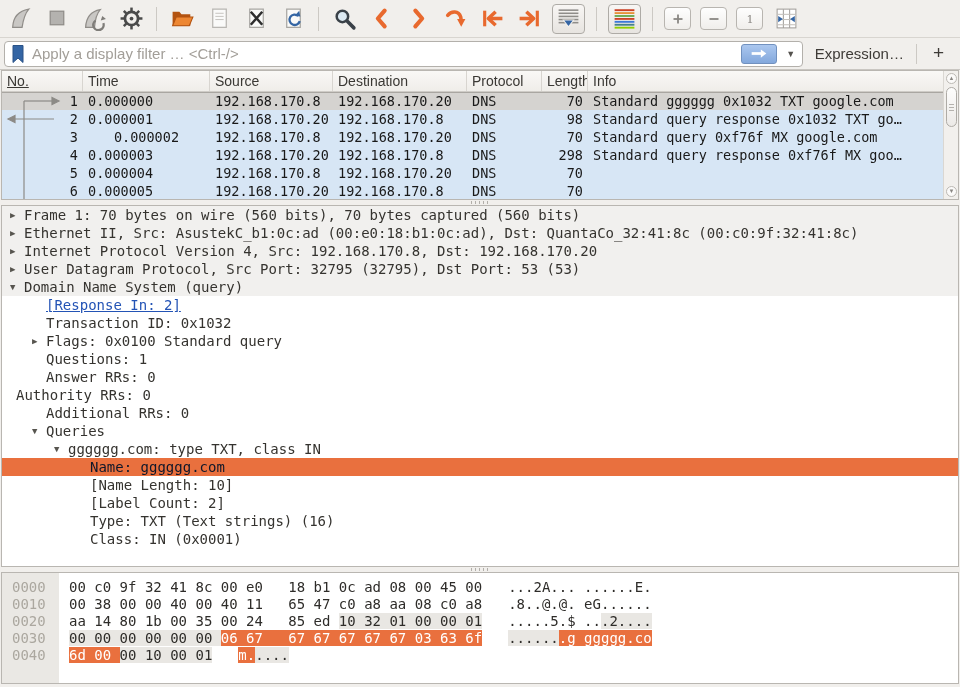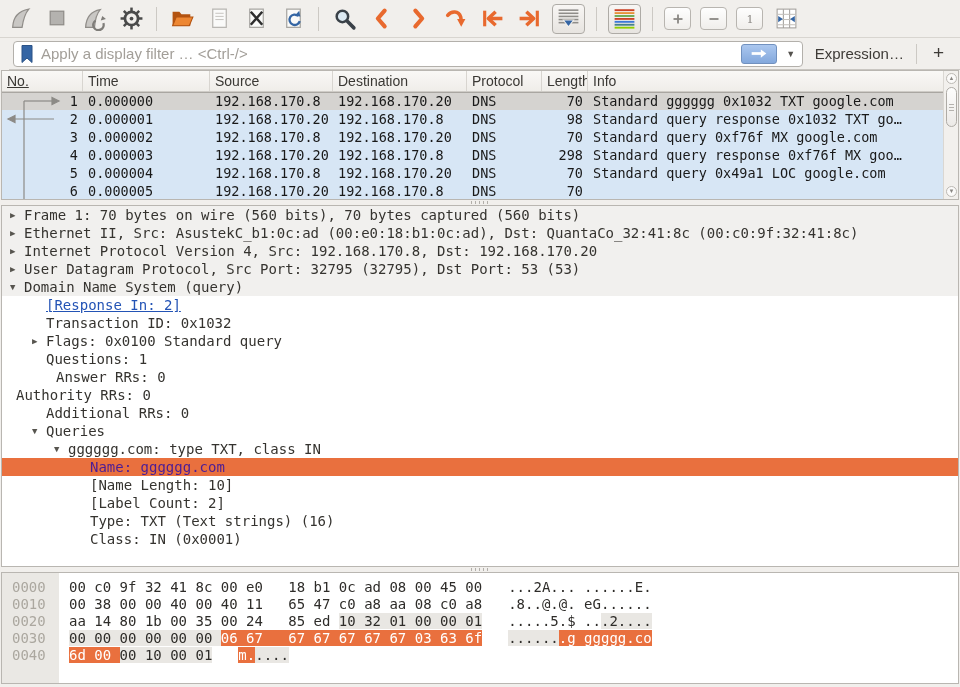--- a/index.html
+++ b/index.html
@@ -18,21 +18,21 @@
   .tbtn { width:28px; height:28px; display:flex; align-items:center; justify-content:center; flex:0 0 auto; }
   .tbtn svg { width:25px; height:25px; }
   .tbtn.framed { border:1px solid #aeaba6; border-radius:4px;
                  background:linear-gradient(#f8f6f4,#e7e4e0); width:33px; height:30px; }
   .tbtn.embossed { border:1px solid #b8b5b0; border-radius:4px;
                    background:linear-gradient(#fefefe,#f0eeeb); width:27px; height:23px; }
   .tbtn.embossed svg { width:18px; height:18px; }
   .tsep { width:1px; height:24px; background:#ccc9c4; margin:0 2px; flex:0 0 auto; }
   
   .filterbar { height:32px; display:flex; align-items:center; padding:0 8px 0 4px; gap:8px;
-               background:#f1efec; border-bottom:1px solid #c9c6c1;margin-left:9px; }
+               background:#f1efec; border-bottom:1px solid #c9c6c1; }
   .filter-input { flex:1; height:26px; background:#fff; border:1px solid #b3b0ab; border-radius:4px;
                   display:flex; align-items:center; padding:0 3px 0 5px; gap:6px; }
   .bookmark { width:16px; height:20px; flex:0 0 auto; display:flex; align-items:center; }
   .placeholder { flex:1; color:#a29e98; font-size:15px; white-space:nowrap; overflow:hidden; }
   .apply-btn { width:36px; height:20px; border:1px solid #7191bf; border-radius:3px; flex:0 0 auto;
                background:linear-gradient(#abc7ef,#83a8dc); display:flex; align-items:center; justify-content:center; }
   .caret-btn { width:16px; height:20px; display:flex; align-items:center; justify-content:center;
                color:#55524e; font-size:9px; flex:0 0 auto; }
   .expr { font-size:15px; color:#3e3b37; padding:0 4px; white-space:nowrap; }
   .vsep { width:1px; height:20px; background:#ccc9c4; }
@@ -63,21 +63,21 @@
   
   .splitter { height:5px; position:relative; }
   .grip { position:absolute; left:50%; top:1px; width:18px; height:3px; transform:translateX(-50%);
           background:repeating-linear-gradient(90deg,#b1aea9 0 1px, transparent 1px 4px); }
   
   #pdetail { height:362px; overflow:hidden; }
   .drow { height:18px; display:flex; align-items:center; white-space:pre;
           font-family:var(--mono); font-size:14px; color:#35332f; }
   .drow.band { background:#f1f0ee; }
   .drow.selected { background:var(--sel); }
-  .drow.selected .dtext { color:#4c1d95; }
+  .drow.selected .dtext { color:#0f172a; }
   .drow.linkrow .dtext { color:var(--link); text-decoration:underline; }
   .darrow { width:14px; flex:0 0 auto; font-size:9px; color:#57554f; text-align:left; }
   
   #phex { height:112px; overflow:hidden; padding-top:5px; }
   .gutter { position:absolute; left:0; top:0; bottom:0; width:57px; background:#eae8e4; }
   .hexrow { position:relative; height:17px; display:flex; align-items:center;
             font-family:var(--mono); font-size:14px; color:#2e2c29; white-space:pre; }
   .hoff { width:57px; padding-left:10px; flex:0 0 auto; color:#aba79f; }
   .hbytes { margin-left:10px; } .hascii { margin-left:26px; }
   .hshade { background:var(--shade); }
@@ -298,21 +298,21 @@
         <span class="pcell r" style="width: 81px;">2</span>
         <span class="pcell " style="width: 127px;">0.000001</span>
         <span class="pcell " style="width: 123px;">192.168.170.20</span>
         <span class="pcell " style="width: 134px;">192.168.170.8</span>
         <span class="pcell " style="width: 75px;">DNS</span>
         <span class="pcell r" style="width: 46px;">98</span>
         <span class="pcell info">Standard query response 0x1032 TXT go…</span>
       </div>
       <div class="prow">
         <span class="pcell r" style="width: 81px;">3</span>
-        <span class="pcell " style="width: 127px;">0.000002</span>
+        <span class="pcell " style="width: 127px; text-align: center;">0.000002</span>
         <span class="pcell " style="width: 123px;">192.168.170.8</span>
         <span class="pcell " style="width: 134px;">192.168.170.20</span>
         <span class="pcell " style="width: 75px;">DNS</span>
         <span class="pcell r" style="width: 46px;">70</span>
         <span class="pcell info">Standard query 0xf76f MX google.com</span>
       </div>
       <div class="prow">
         <span class="pcell r" style="width: 81px;">4</span>
         <span class="pcell " style="width: 127px;">0.000003</span>
         <span class="pcell " style="width: 123px;">192.168.170.20</span>
@@ -321,21 +321,20 @@
         <span class="pcell r" style="width: 46px;">298</span>
         <span class="pcell info">Standard query response 0xf76f MX goo…</span>
       </div>
       <div class="prow">
         <span class="pcell r" style="width: 81px;">5</span>
         <span class="pcell " style="width: 127px;">0.000004</span>
         <span class="pcell " style="width: 123px;">192.168.170.8</span>
         <span class="pcell " style="width: 134px;">192.168.170.20</span>
         <span class="pcell " style="width: 75px;">DNS</span>
         <span class="pcell r" style="width: 46px;">70</span>
-        <span class="pcell info">Standard query 0x49a1 LOC google.com</span>
       </div>
       <div class="prow">
         <span class="pcell r" style="width: 81px;">6</span>
         <span class="pcell " style="width: 127px;">0.000005</span>
         <span class="pcell " style="width: 123px;">192.168.170.20</span>
         <span class="pcell " style="width: 134px;">192.168.170.8</span>
         <span class="pcell " style="width: 75px;">DNS</span>
         <span class="pcell r" style="width: 46px;">70</span>
       </div>
       <svg class="trace" width="62" height="108">
@@ -362,21 +361,21 @@
 <div class="pane" id="pdetail">
     <div class="drow band" style="padding-left: 8px;"><span class="darrow">▶</span><span class="dtext">Frame 1: 70 bytes on wire (560 bits), 70 bytes captured (560 bits)</span></div>
     <div class="drow band" style="padding-left: 8px;"><span class="darrow">▶</span><span class="dtext">Ethernet II, Src: AsustekC_b1:0c:ad (00:e0:18:b1:0c:ad), Dst: QuantaCo_32:41:8c (00:c0:9f:32:41:8c)</span></div>
     <div class="drow band" style="padding-left: 8px;"><span class="darrow">▶</span><span class="dtext">Internet Protocol Version 4, Src: 192.168.170.8, Dst: 192.168.170.20</span></div>
     <div class="drow band" style="padding-left: 8px;"><span class="darrow">▶</span><span class="dtext">User Datagram Protocol, Src Port: 32795 (32795), Dst Port: 53 (53)</span></div>
     <div class="drow band" style="padding-left: 8px;"><span class="darrow">▼</span><span class="dtext">Domain Name System (query)</span></div>
     <div class="drow linkrow" style="padding-left: 30px;"><span class="darrow"></span><span class="dtext">[Response In: 2]</span></div>
     <div class="drow" style="padding-left: 30px;"><span class="darrow"></span><span class="dtext">Transaction ID: 0x1032</span></div>
     <div class="drow" style="padding-left: 30px;"><span class="darrow">▶</span><span class="dtext">Flags: 0x0100 Standard query</span></div>
     <div class="drow" style="padding-left: 30px;"><span class="darrow"></span><span class="dtext">Questions: 1</span></div>
-    <div class="drow" style="padding-left: 40px;"><span class="darrow"></span><span class="dtext">Answer RRs: 0</span></div>
+    <div class="drow" style="padding-left: 30px;"><span class="darrow"></span><span class="dtext">Answer RRs: 0</span></div>
     <div class="drow" style=""><span class="darrow"></span><span class="dtext">Authority RRs: 0</span></div>
     <div class="drow" style="padding-left: 30px;"><span class="darrow"></span><span class="dtext">Additional RRs: 0</span></div>
     <div class="drow" style="padding-left: 30px;"><span class="darrow">▼</span><span class="dtext">Queries</span></div>
     <div class="drow" style="padding-left: 52px;"><span class="darrow">▼</span><span class="dtext">gggggg.com: type TXT, class IN</span></div>
     <div class="drow selected" style="padding-left: 74px;"><span class="darrow"></span><span class="dtext">Name: gggggg.com</span></div>
     <div class="drow" style="padding-left: 74px;"><span class="darrow"></span><span class="dtext">[Name Length: 10]</span></div>
     <div class="drow" style="padding-left: 74px;"><span class="darrow"></span><span class="dtext">[Label Count: 2]</span></div>
     <div class="drow" style="padding-left: 74px; align-items: center;"><span class="darrow"></span><span class="dtext">Type: TXT (Text strings) (16)</span></div>
     <div class="drow" style="padding-left: 74px;"><span class="darrow"></span><span class="dtext">Class: IN (0x0001)</span></div>
   </div>

